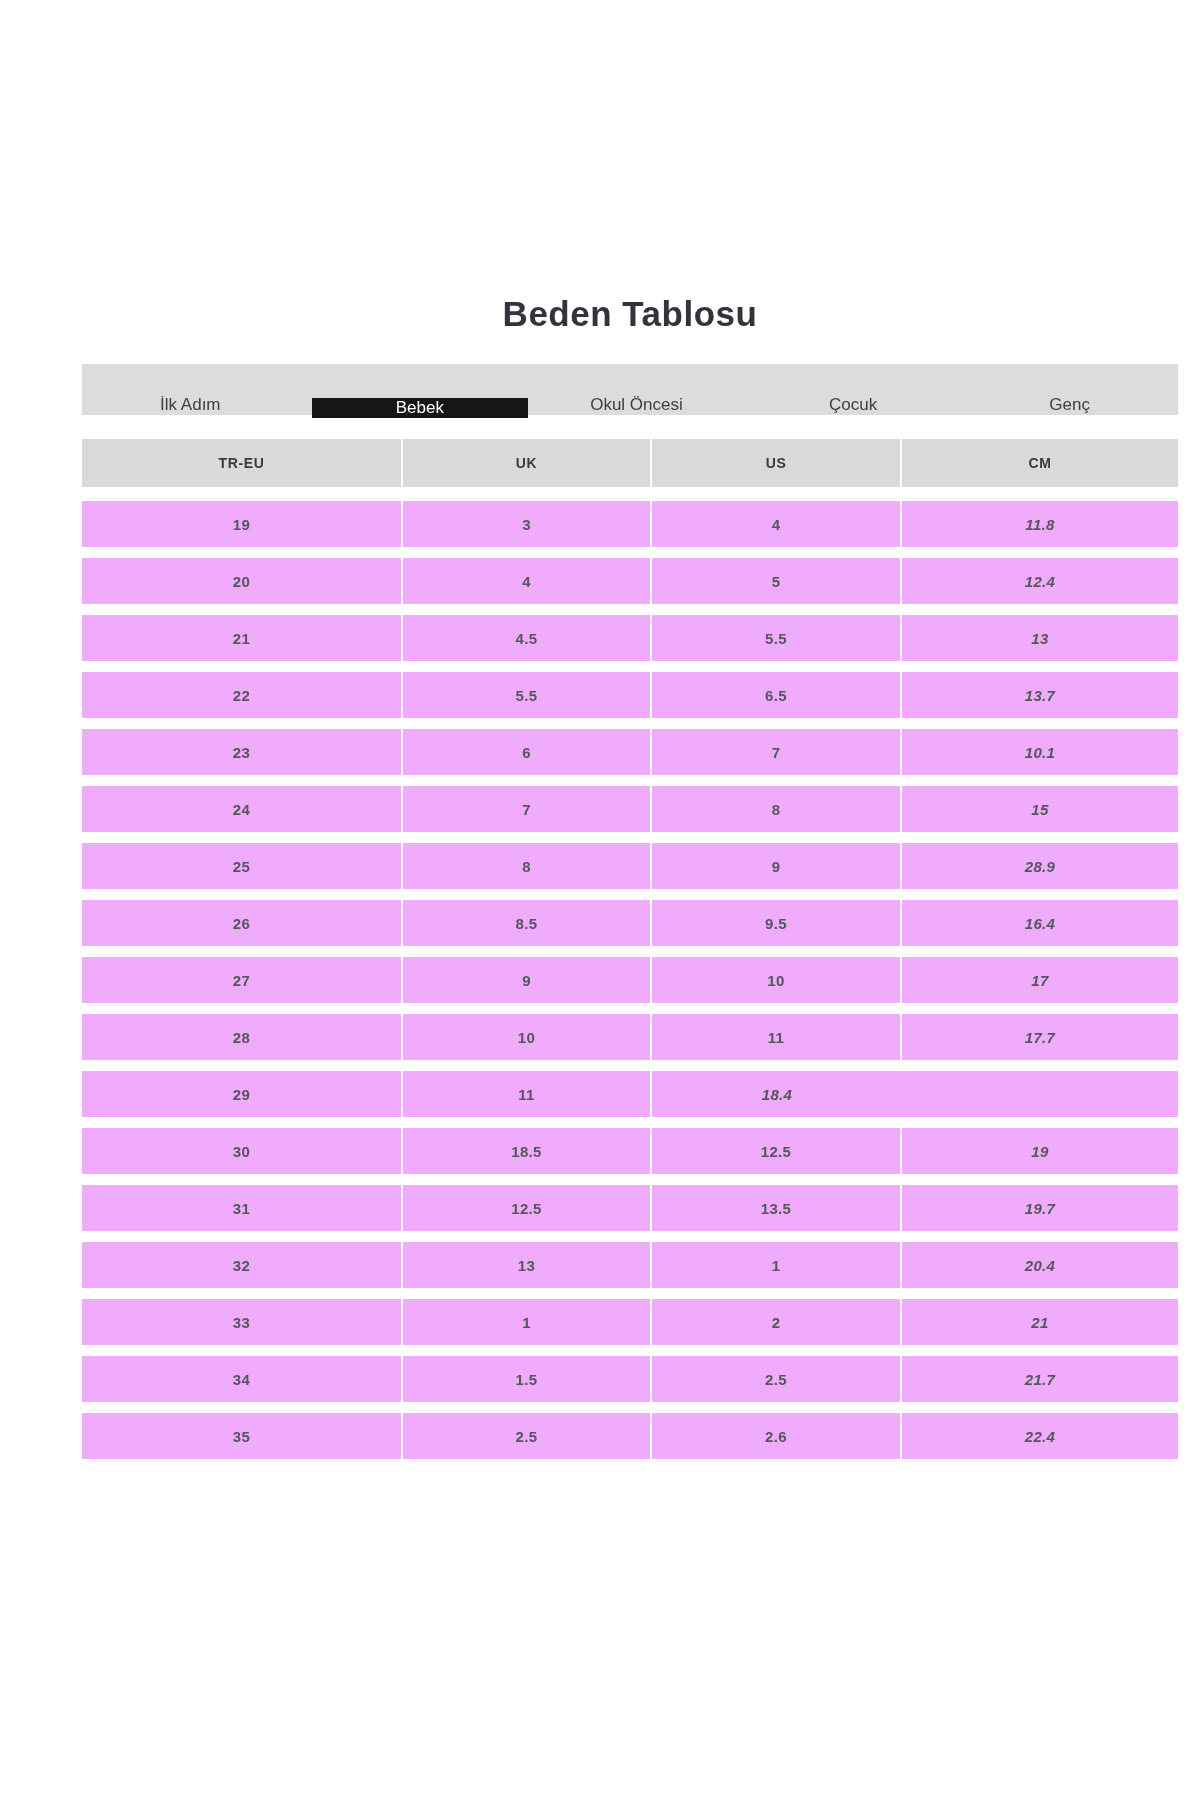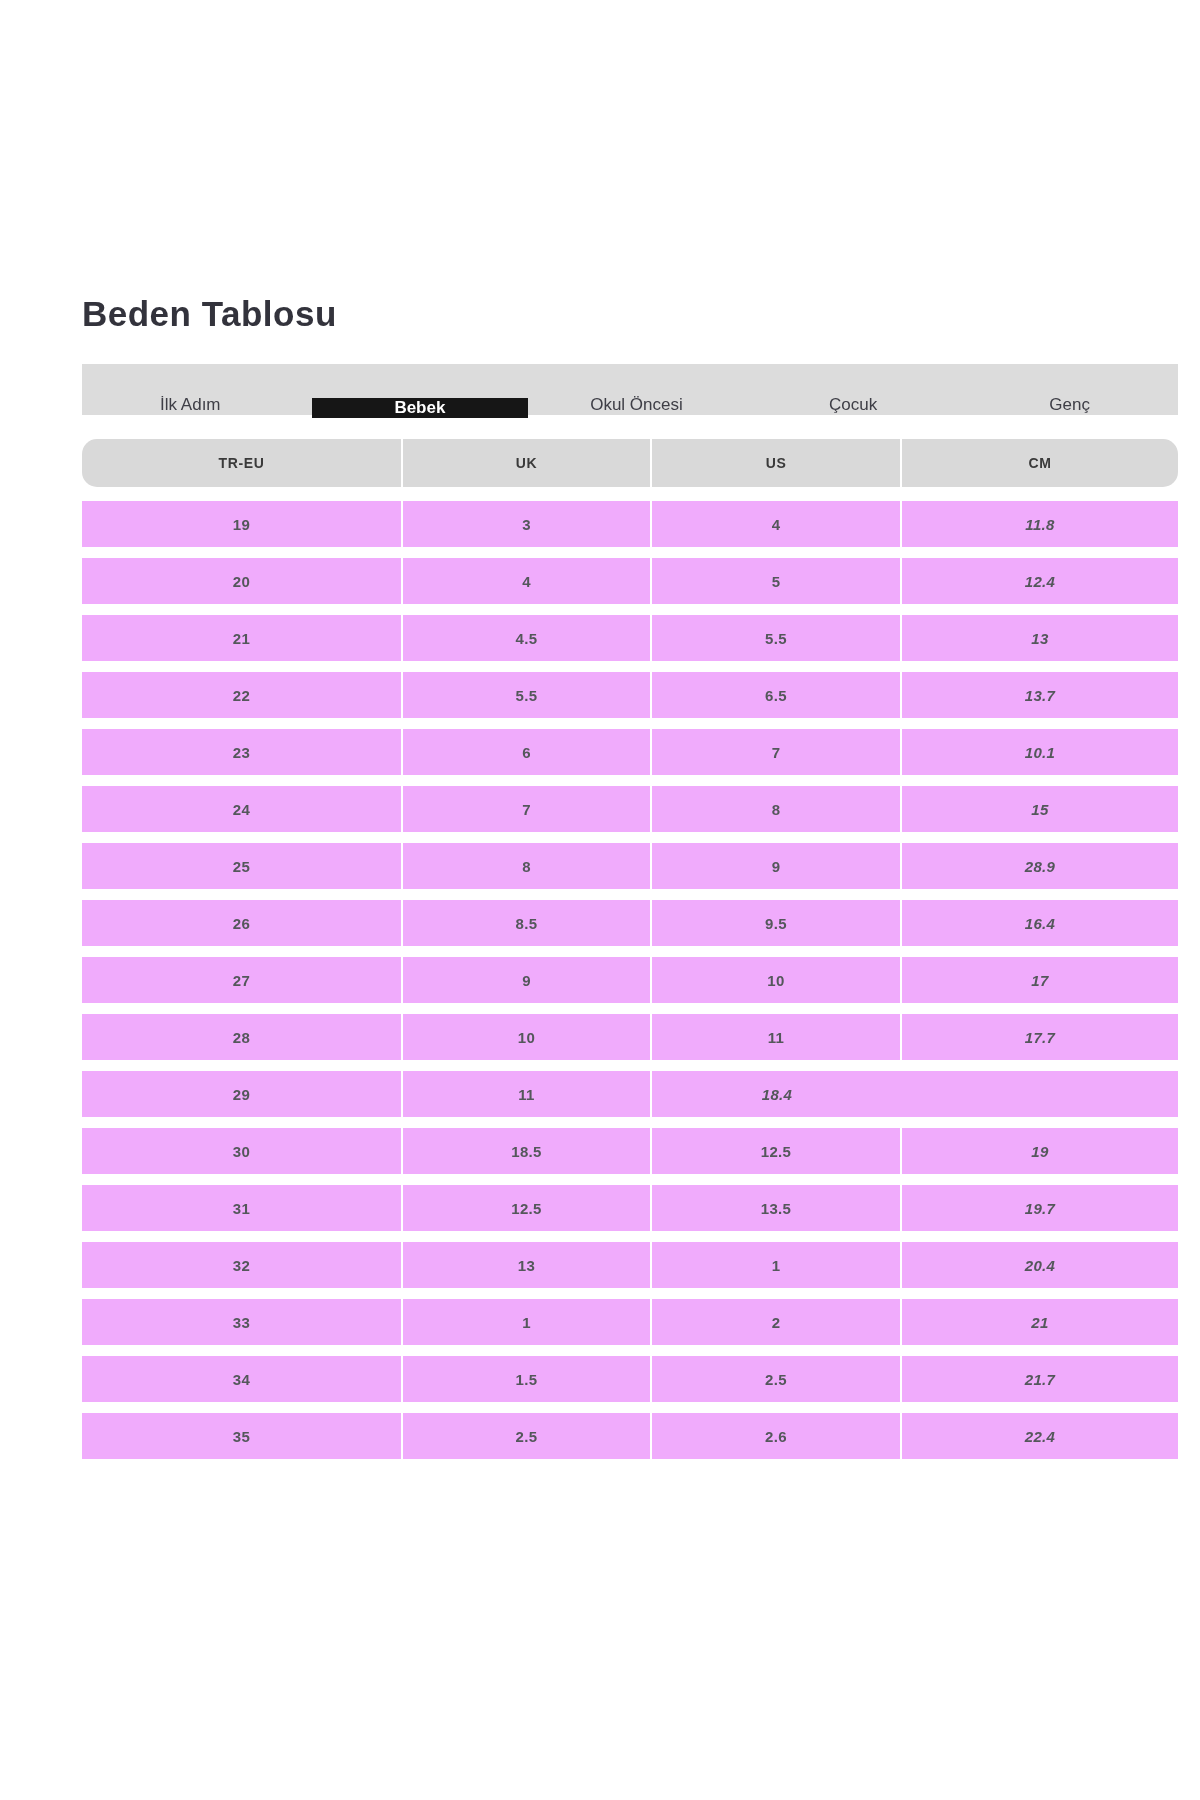--- a/index.html
+++ b/index.html
@@ -13,20 +13,21 @@
     height: 1800px;
     overflow: hidden;
   }
   .page {
     margin-left: 82px;
     width: 1096px;
     padding-top: 292px;
     box-sizing: content-box;
   }
   .title {
+    text-align: center;
     font-size: 35px;
     line-height: 44px;
     font-weight: bold;
     letter-spacing: 0.5px;
     color: #33333c;
     margin: 0 0 28px 0;
   }
   .tabs {
     display: flex;
     background: #dcdcdc;
@@ -39,36 +40,35 @@
     align-items: center;
     justify-content: center;
     font-size: 17px;
     color: #3e3e46;
     cursor: pointer;
     user-select: none;
   }
   .tab.active {
     background: #161616;
     color: #ffffff;
-    font-weight: bold;
+    font-weight: normal;
     margin-top: -2px;
     margin-bottom: -3px;
     z-index: 1;
     margin-left: 13px;
   }
   .size-table {
     margin-top: 24px;
   }
   .thead {
     display: grid;
     grid-template-columns: 321px 249px 250px 276px;
     background: #d9d9d9;
     height: 48px;
     margin-bottom: 14px;
-    border-radius: 15px;
   }
   .thead-cell {
     display: flex;
     align-items: center;
     justify-content: center;
     font-size: 14px;
     font-weight: bold;
     letter-spacing: 0.6px;
     color: #3a3a3a;
     border-right: 2px solid #ffffff;

